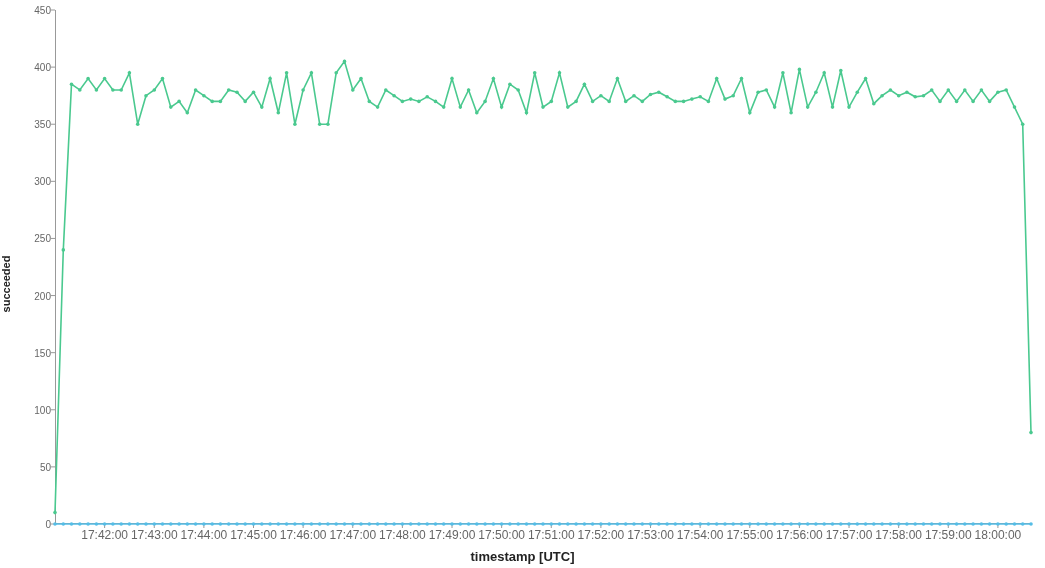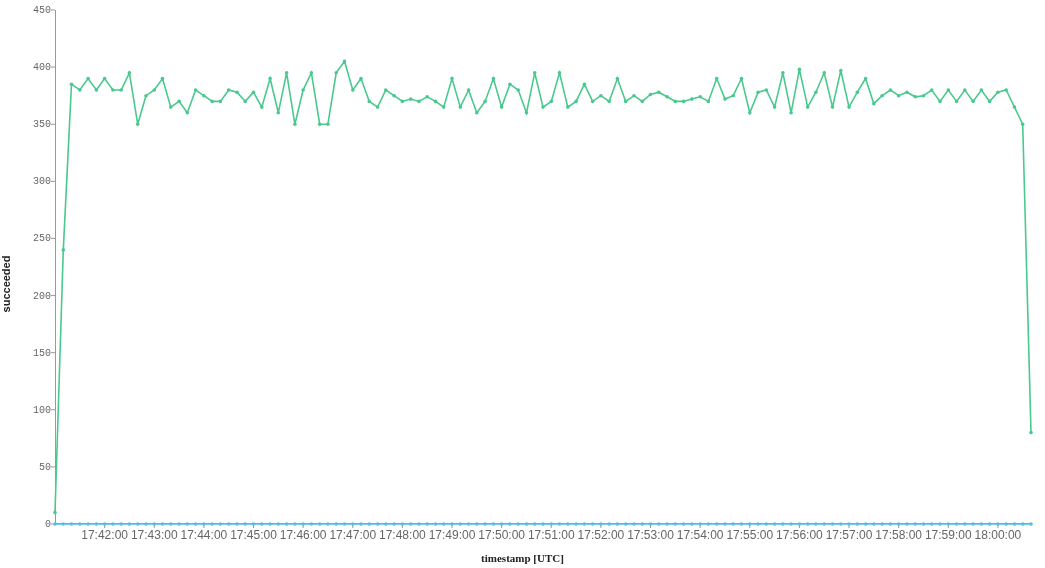--- a/index.html
+++ b/index.html
@@ -26,41 +26,39 @@
     font-size: 11px;
     font-weight: 600;
     color: #222;
     white-space: nowrap;
   }
   .x-axis-label {
     position: absolute;
     bottom: 4px;
     left: 50%;
     transform: translateX(-50%);
-    font-size: 11px;
+    font-size: 13px;
     font-weight: 600;
     color: #222;
-    font-family: Liberation Serif, serif;
   }
   .plot-area {
     position: absolute;
     left: 55px;
     right: 14px;
     top: 10px;
     bottom: 44px;
   }
   .y-tick {
     position: absolute;
     left: -32px;
     width: 28px;
     text-align: right;
     font-size: 10px;
     color: #666;
     transform: translateY(-50%);
-    font-family: Liberation Mono, monospace;
   }
   .x-tick {
     position: absolute;
     bottom: -18px;
     font-size: 12px;
     color: #666;
     transform: translateX(-50%);
     white-space: nowrap;
   }
   .axis-line {

